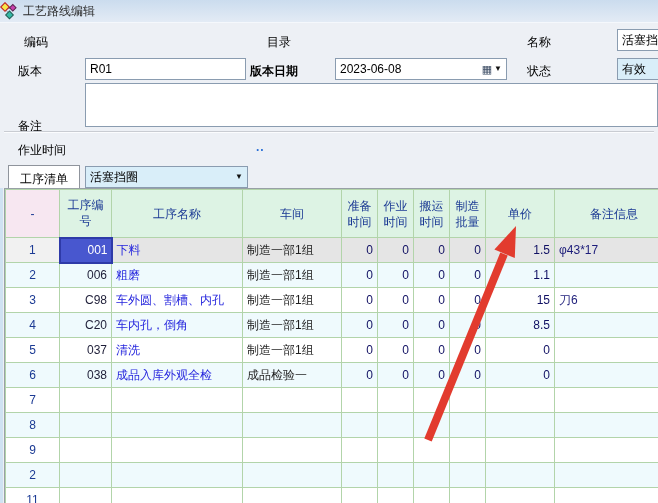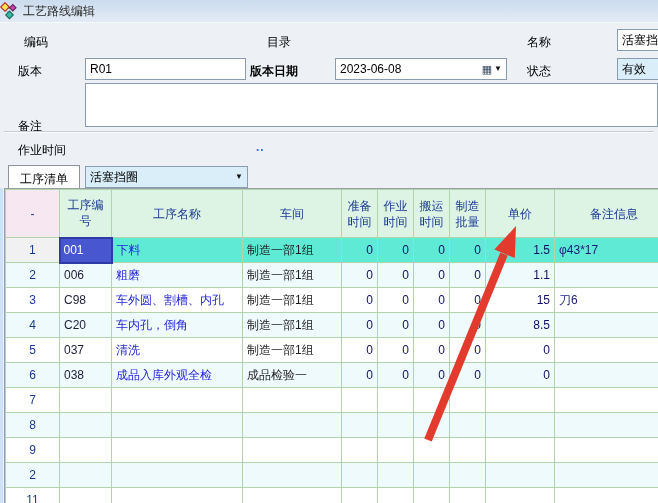--- a/index.html
+++ b/index.html
@@ -64,25 +64,25 @@
   table.grid td, table.grid th {
     border:1px solid #b2d4aa; overflow:hidden; white-space:nowrap;
     font-weight:normal; padding:0 4px; height:25px;
   }
   table.grid th { height:48px; background:#ddf3e4; color:#1b3a94; text-align:center; white-space:normal; line-height:16px; }
   table.grid th.first { background:#f7e7f1; }
   td.rownum { background:#f1f1f1; color:#1b3a94; text-align:center; }
   tr.odd td { background:#effafd; }
   tr.even td { background:#ffffff; }
   td.name-col { background:#eaf2e0; color:#2525dd; }
-  td.code-col { color:#1e1e38; }
+  td.code-col { color:#1e1e38;text-align:right; }
   td.shop-col { color:#1e1e1e; }
   td.num-col { text-align:right; color:#101063; }
   td.rem-col { color:#1d1d7a; }
-  tr.selected td { background:#5eead4; }
+  tr.selected td { background:#e5e5e5; }
   tr.selected td.rownum { background:#f1f1f1; }
   tr.selected td.sel-cell {
     background:#4857cf; color:#fff; border:2px solid #2e3aa8; padding:0 3px;
   }
 
   
   .arrow-overlay { position:absolute; left:0; top:0; width:658px; height:503px; pointer-events:none; z-index:9; }
 </style>
 </head>
 <body>

